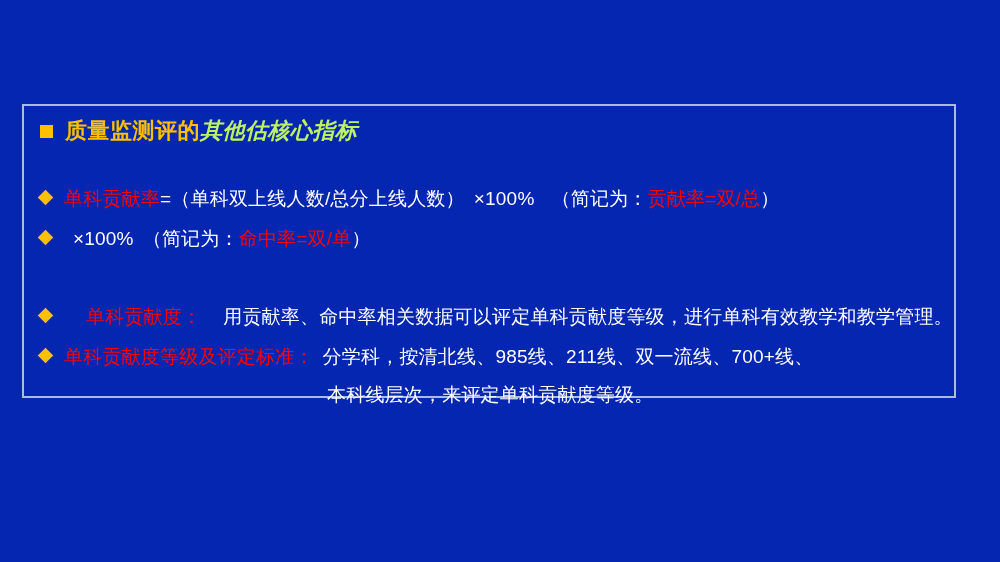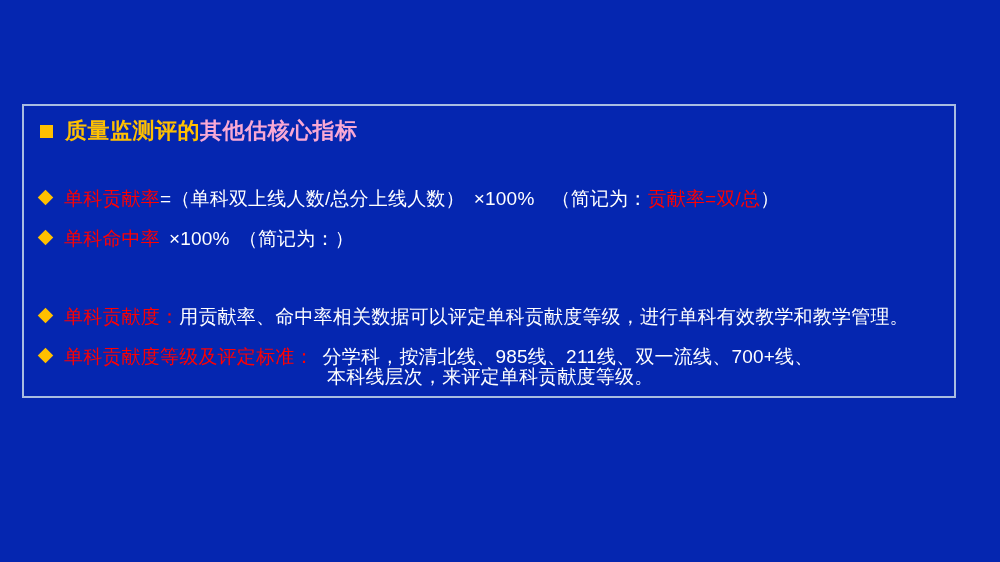--- a/index.html
+++ b/index.html
@@ -47,21 +47,21 @@
     display: inline-block;
     margin-right: 12px;
     flex: 0 0 auto;
   }
   .title-text {
     font-size: 22px;
     font-weight: bold;
     letter-spacing: 0.5px;
   }
   .t-yellow { color: #FFC000; text-align: right; }
-  .t-white  { color: #f9a8d4; }
+  .t-white  { color: #bef264; font-style: italic; }
 
   .line {
     position: absolute;
     display: flex;
     align-items: baseline;
     white-space: nowrap;
     font-size: 19px;
     font-weight: normal;
     color: #FFFFFF;
     letter-spacing: 0.2px;
@@ -75,23 +75,23 @@
     margin-right: 13px;
     position: relative;
     top: -2px;
     flex: 0 0 auto;
   }
   .red { color: #FF0000; }
   .white { color: #FFFFFF; margin-top: 22px; }
 
   .l1 { left: 16px; top: 58px; }
   .l2 { left: 16px; top: 98px; }
-  .l3 { left: 16px; top: 176px; }
+  .l3 { left: 16px; top: 176px; gap: 22px; }
   .l4 { left: 16px; top: 216px; }
-  .l5 { left: 303px; top: 236px; }
+  .l5 { left: 303px; top: 254px; }
 
   .gap-wide { display: inline-block; width: 17px; }
   .gap-mid  { display: inline-block; width: 9px; }
 </style>
 </head>
 <body>
 
 <div class="slide">
 
   <div class="content-box">
@@ -109,25 +109,25 @@
       <span class="gap-mid"></span>
       <span class="white">×100%</span>
       <span class="gap-wide"></span>
       <span class="white">（简记为：</span>
       <span class="red">贡献率=双/总</span>
       <span class="white">）</span>
     </div>
 
     <div class="line l2">
       <span class="diamond"></span>
-      <span class="red">单科命中率</span>
       <span class="gap-mid"></span>
       <span class="white">×100%</span>
       <span class="gap-mid"></span>
       <span class="white">（简记为：</span>
+      <span class="red">命中率=双/单</span>
       <span class="white">）</span>
     </div>
 
     <div class="line l3">
       <span class="diamond"></span>
       <span class="red">单科贡献度：</span>
       <span class="white">用贡献率、命中率相关数据可以评定单科贡献度等级，进行单科有效教学和教学管理。</span>
     </div>
 
     <div class="line l4">

